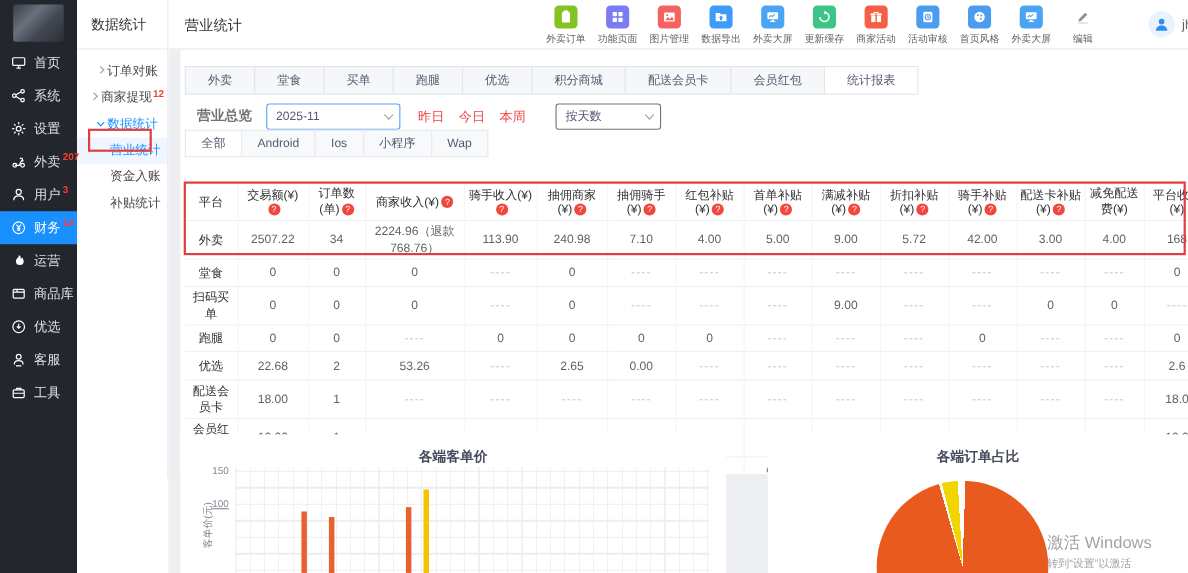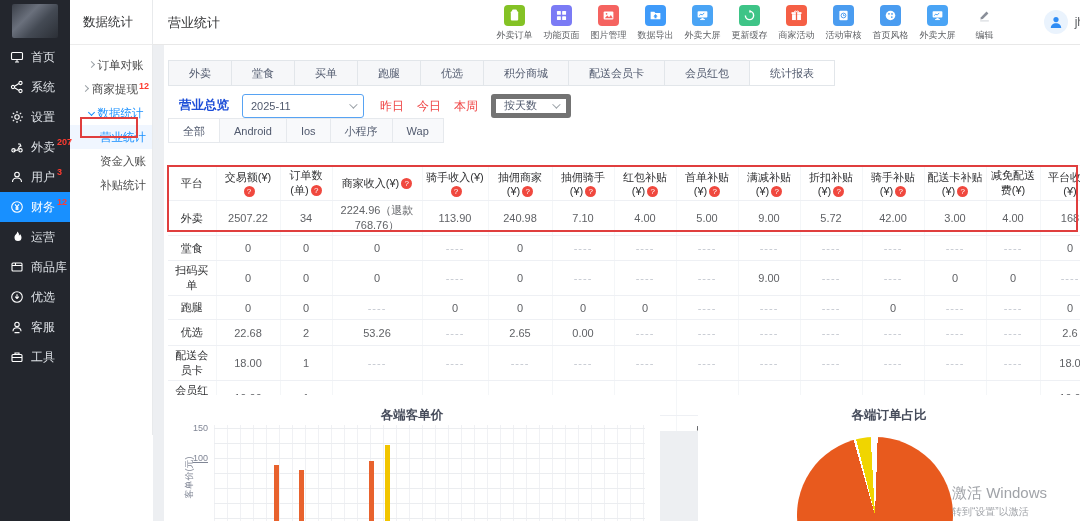--- a/index.html
+++ b/index.html
@@ -41,25 +41,25 @@
   .user { position:absolute; right:-4px; top:10px; display:flex; align-items:center; cursor:pointer; }
   .avatar { width:24px; height:24px; border-radius:50%; background:#eaf3fd; display:flex; align-items:center; justify-content:center; }
   .uname { font-size:12px; color:#606266; margin-left:7px; }
 
   .panel { position:absolute; left:11px; top:45px; right:0; height:386px; background:#fff; }
   .tabs { position:absolute; top:15px; left:4px; display:flex; }
   .tab { padding:0 20px; min-width:32px; text-align:center; height:26px; line-height:25px; font-size:11px; color:#515a6e; background:#f6f7f9; border:1px solid #e2e6ea; margin-right:-1px; cursor:pointer; white-space:nowrap; }
   .tab.active { background:#fff; position:relative; z-index:1; }
 
   .filters { position:absolute; top:48px; left:15px; height:25px; display:flex; align-items:center; }
-  .flabel { font-size:12.5px; font-weight:bold; color:#1d4ed8; margin-right:13px; }
+  .flabel { font-size:12.5px; font-weight:bold; color:#737373; margin-right:13px; }
   .select { height:24px; border-radius:3px; display:flex; align-items:center; justify-content:space-between; padding:0 8px; font-size:11px; color:#515a6e; cursor:pointer; background:#fff; }
   .select .caret { width:6px; height:6px; border-right:1px solid #9aa0a6; border-bottom:1px solid #9aa0a6; transform:rotate(45deg) translateY(-2px); }
   .sel-month { width:122px; border:1px solid #57a3f3; margin-right:16px; }
-  .sel-gran { width:80px; border:5px solid #737373; }
+  .sel-gran { width:96px; border:1px solid #737373; margin-left:14px; }
   .range-link { font-size:12px; color:#ef4444; margin-right:13px; cursor:pointer; }
 
   .ptabs { position:absolute; top:73px; left:4px; display:flex; }
   .ptab { padding:0 14px; min-width:20px; text-align:center; height:25px; line-height:24px; font-size:11px; color:#515a6e; background:#f8f9fb; border:1px solid #e6e9ed; margin-right:-1px; cursor:pointer; }
   .ptab.active { background:#fff; position:relative; z-index:1; }
 
   
   .table-wrap { position:absolute; left:4px; top:120px; right:0; bottom:0; overflow:hidden; }
   table { border-collapse:collapse; table-layout:fixed; width:932px; }
   th,td { text-align:center; font-size:11px; padding:2px 3px; border-bottom:1px solid #eef0f4; border-right:1px solid #f4f6f8; overflow:hidden; }

